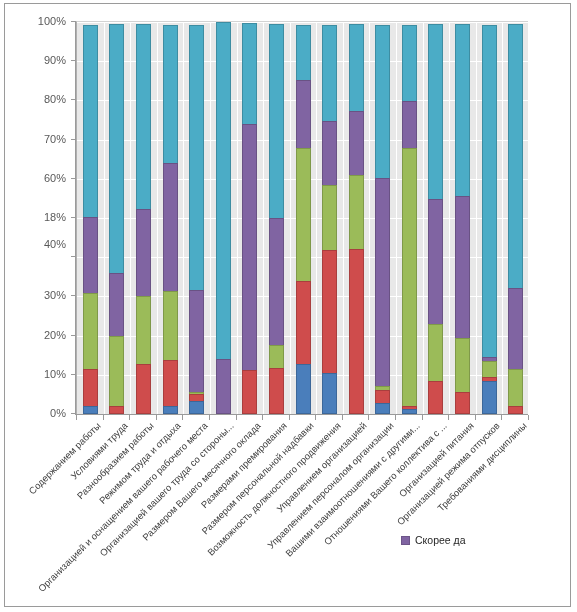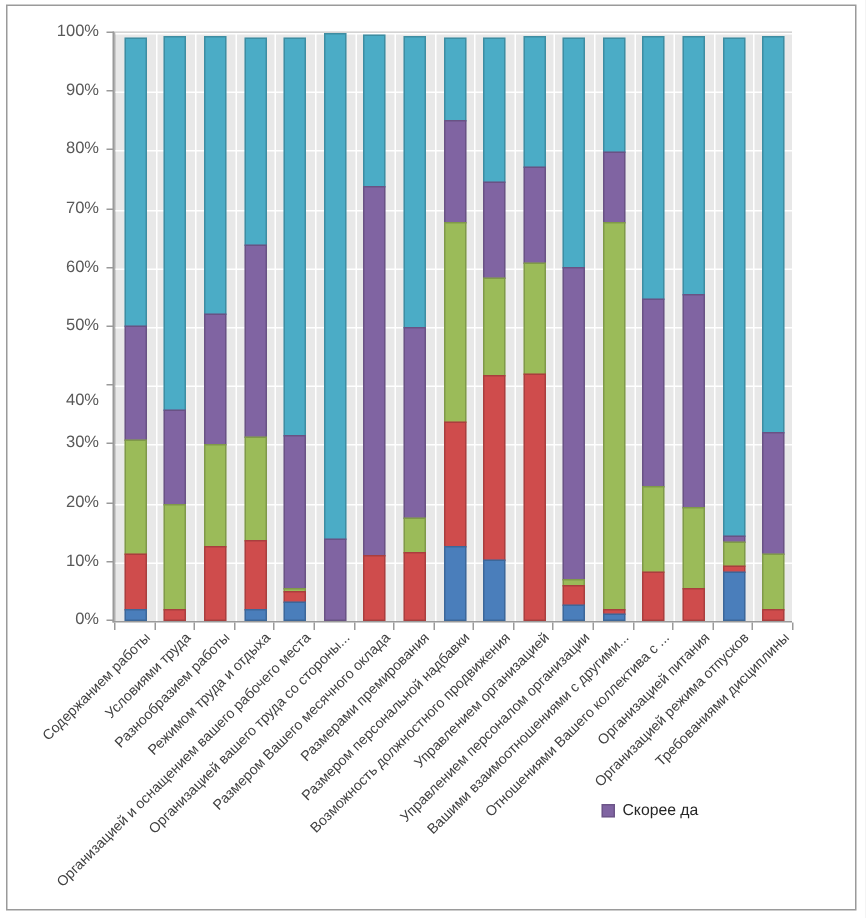--- a/index.html
+++ b/index.html
@@ -166,23 +166,23 @@
 
   <div id="y-axis">
       <div class="y-tick-label" style="top: 392px;">0%</div>
       <div class="y-tick-mark" style="top: 392px;"></div>
       <div class="y-tick-label" style="top: 352.8px;">10%</div>
       <div class="y-tick-mark" style="top: 352.8px;"></div>
       <div class="y-tick-label" style="top: 313.6px;">20%</div>
       <div class="y-tick-mark" style="top: 313.6px;"></div>
       <div class="y-tick-label" style="top: 274.4px;">30%</div>
       <div class="y-tick-mark" style="top: 274.4px;"></div>
-      <div class="y-tick-label" style="top: 246px;">40%</div>
+      <div class="y-tick-label" style="top: 223px;">40%</div>
       <div class="y-tick-mark" style="top: 235.2px;"></div>
-      <div class="y-tick-label" style="top: 196px;">50%</div>
+      <div class="y-tick-label" style="top: 196px;">18%</div>
       <div class="y-tick-mark" style="top: 196px;"></div>
       <div class="y-tick-label" style="top: 156.8px;">60%</div>
       <div class="y-tick-mark" style="top: 156.8px;"></div>
       <div class="y-tick-label" style="top: 117.6px;">70%</div>
       <div class="y-tick-mark" style="top: 117.6px;"></div>
       <div class="y-tick-label" style="top: 78.4px;">80%</div>
       <div class="y-tick-mark" style="top: 78.4px;"></div>
       <div class="y-tick-label" style="top: 39.2px;">90%</div>
       <div class="y-tick-mark" style="top: 39.2px;"></div>
       <div class="y-tick-label" style="top: 0px;">100%</div>

